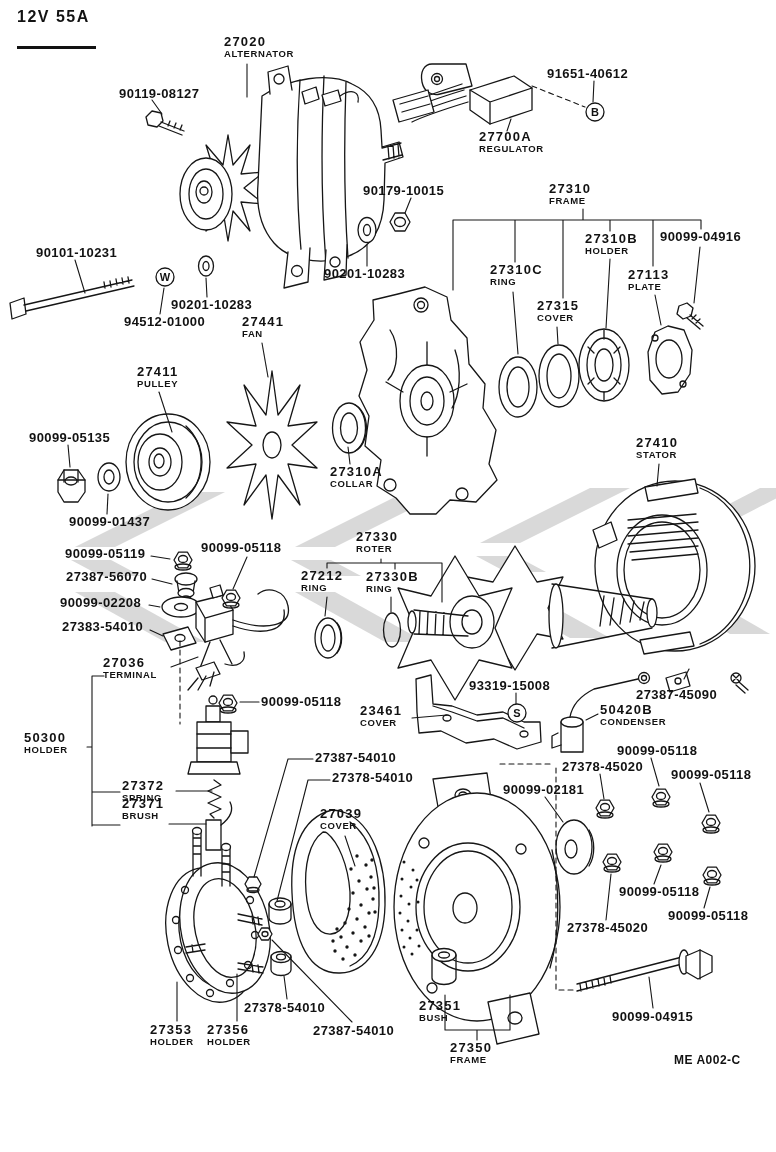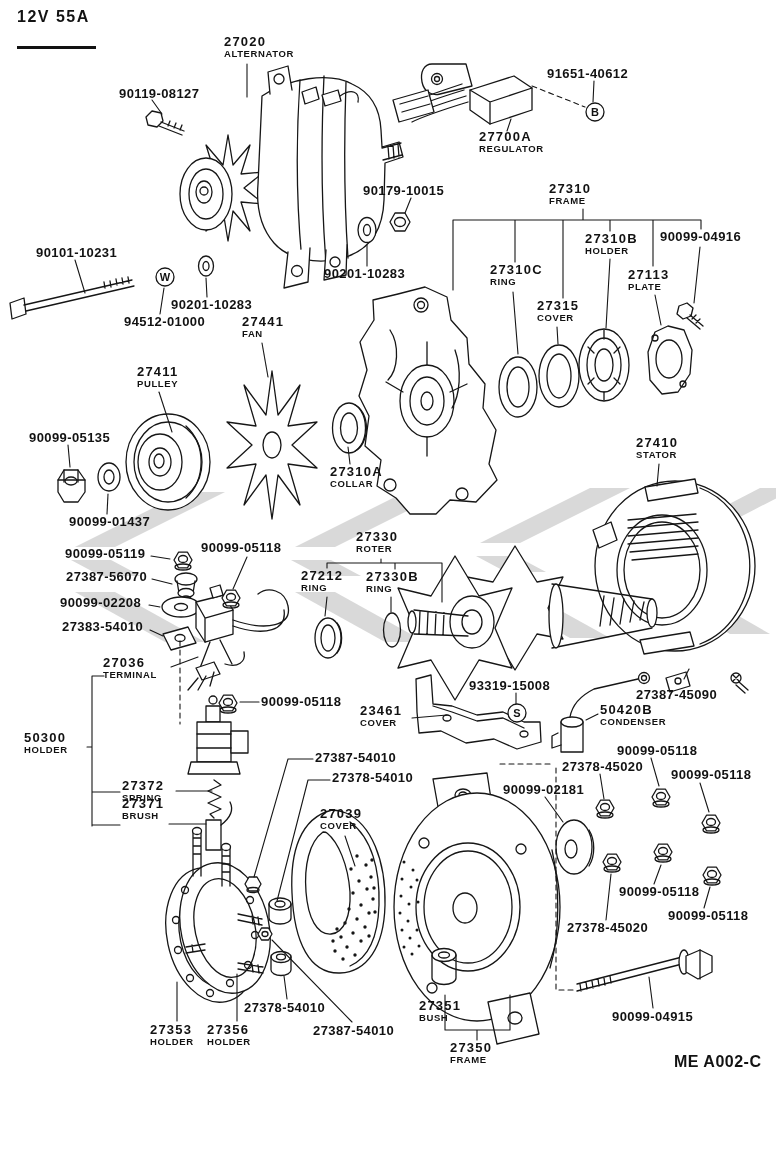--- a/index.html
+++ b/index.html
@@ -5,21 +5,21 @@
   html,body{margin:0;padding:0;background:#ffffff;}
   #stage{position:relative;width:776px;height:1152px;background:#ffffff;overflow:hidden;
          font-family:"Liberation Sans", sans-serif;color:#121212;}
   svg{position:absolute;left:0;top:0;}
   .lbl{position:absolute;white-space:nowrap;line-height:1.04;}
   .num{display:block;font-size:13px;font-weight:bold;letter-spacing:.4px;color:#121212;}
   .big .num{font-size:13px;letter-spacing:1.2px;}
   .nm{display:block;font-size:9.5px;font-weight:bold;letter-spacing:.6px;color:#121212;}
   #hdr{position:absolute;left:17px;top:8px;font-size:16px;font-weight:bold;letter-spacing:1.5px;
        border-bottom:3px solid #121212;padding:0 6px 20px 0;}
-  #foot{position:absolute;left:674px;top:1053px;font-size:16px;font-weight:bold;letter-spacing:.5px;}
+  #foot{position:absolute;left:674px;top:1053px;font-size:12px;font-weight:bold;letter-spacing:.5px;}
 </style>
 </head>
 <body>
 
 <div id="stage">
 
 <svg width="776" height="1152" viewBox="0 0 776 1152">
 
   <g fill="#d9d9d9" stroke="none">
     <path d="M185,492 L225,492 L115,547 L75,547 Z"></path>

